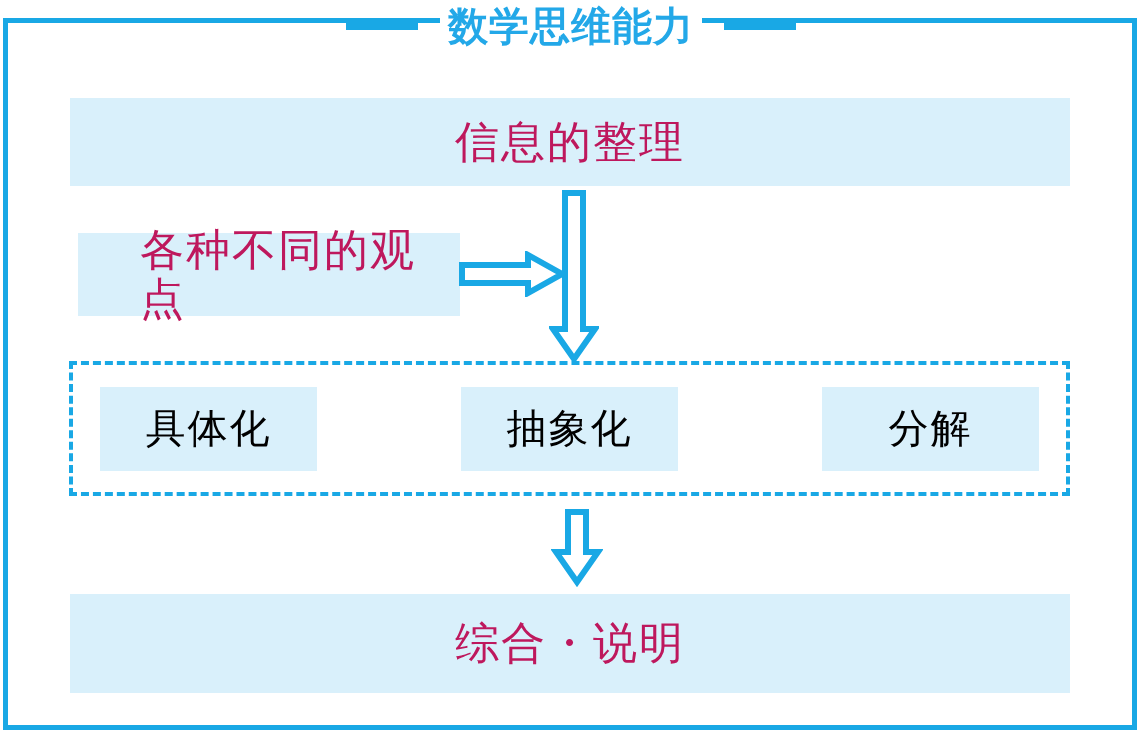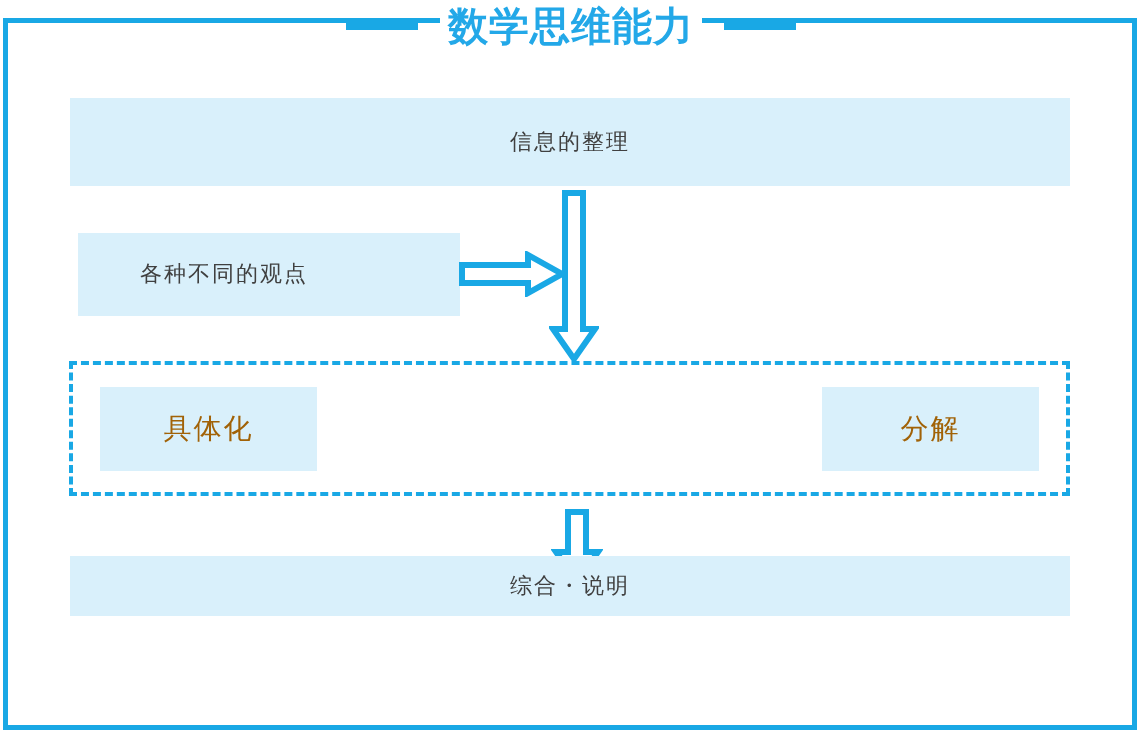--- a/index.html
+++ b/index.html
@@ -57,39 +57,39 @@
     font-weight: bold;
     line-height: 46px;
     letter-spacing: 1px;
     white-space: nowrap;
   }
 
   
   .panel {
     position: absolute;
     background: #d9f0fb;
-    color: #404040;
+    color: #be185d;
     display: flex;
     align-items: center;
-    font-size: 22px;
+    font-size: 44px;
     line-height: 1.1;
     letter-spacing: 2px;
     box-sizing: border-box;
   }
   .panel.center { justify-content: center; }
   .panel.left   { justify-content: flex-start; padding-left: 62px; margin-left: 8px; }
 
   #panel-info {
     left: 70px;  top: 98px;  width: 1000px; height: 88px;
   }
   #panel-views {
     left: 70px;  top: 233px; width: 382px;  height: 83px;
   }
   #panel-summary {
-    left: 70px;  top: 556px; width: 1000px; height: 60px;
+    left: 70px;  top: 594px; width: 1000px; height: 99px;
   }
 
   
   #dashed-group {
     position: absolute;
     left: 69px;
     top: 361px;
     width: 1001px;
     height: 135px;
     border: 4px dashed #19a8e5;
@@ -105,23 +105,23 @@
     padding: 0 27px;
     box-sizing: border-box;
   }
   .method-box {
     width: 217px;
     height: 84px;
     background: #d9f0fb;
     display: flex;
     align-items: center;
     justify-content: center;
-    font-size: 28px;
+    font-size: 40px;
     letter-spacing: 2px;
-    color: #a16207;
+    color: #000000;
     box-sizing: border-box;
   }
 
   
   .arrow {
     position: absolute;
   }
   #arrow-down-long { left: 549px; top: 189px; }
   #arrow-right     { left: 458px; top: 251px; }
   #arrow-down-short{ left: 551px; top: 508px; }
@@ -154,20 +154,23 @@
   <svg class="arrow" id="arrow-right" width="108" height="46" viewBox="0 0 108 46">
     <polygon points="4,14 70,14 70,4 104,23 70,42 70,32 4,32" fill="#ffffff" stroke="#19a8e5" stroke-width="6" stroke-linejoin="miter"></polygon>
   </svg>
 
   <div id="dashed-group">
     <div id="method-row">
       <div class="method-box">
         <span>具体化</span>
       </div>
       <div class="method-box">
+        <span>抽象化</span>
+      </div>
+      <div class="method-box">
         <span>分解</span>
       </div>
     </div>
   </div>
 
   <svg class="arrow" id="arrow-down-short" width="52" height="80" viewBox="0 0 52 80">
     <polygon points="17,4 35,4 35,44 47,44 26,74 5,44 17,44" fill="#ffffff" stroke="#19a8e5" stroke-width="6" stroke-linejoin="miter"></polygon>
   </svg>
 
   <div class="panel center" id="panel-summary">

